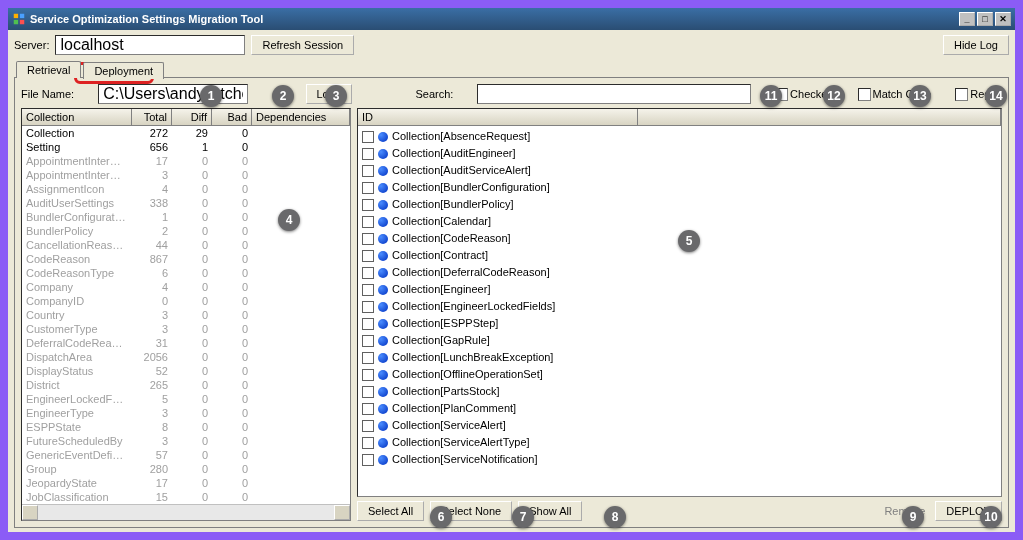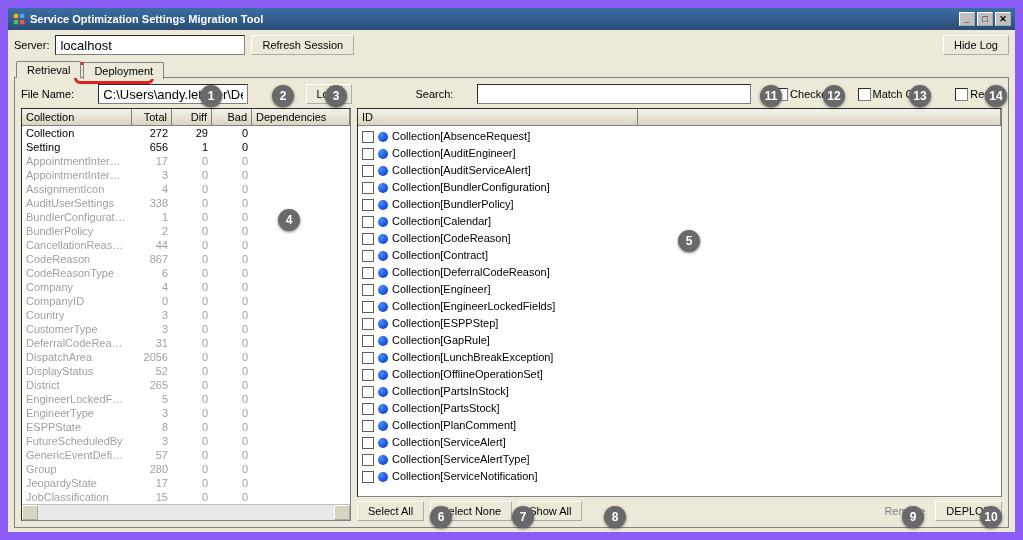--- a/index.html
+++ b/index.html
@@ -49,21 +49,21 @@
   position: relative;
 }
 .row { display: flex; align-items: center; gap: 6px; margin-bottom: 4px; }
 .lbl { white-space: nowrap; }
 .text-input {
   height: 20px;
   border: 1px inset #808080;
   background: #fff;
   padding: 0 4px;
   font-family: inherit;
-  font-size: 13px;
+  font-size: 16px;
 }
 .server-input { width: 190px; }
 .btn {
   height: 20px;
   border: 1px outset #fff;
   background: #ece9d8;
   padding: 0 10px;
   font-family: inherit;
   font-size: 11px;
   cursor: default;
@@ -545,25 +545,20 @@
                   <span>Collection[LunchBreakException]</span>
                 </div>
                 <div class="rrow">
                   <span class="chk2"></span>
                   <span class="dot"></span>
                   <span>Collection[OfflineOperationSet]</span>
                 </div>
                 <div class="rrow">
                   <span class="chk2"></span>
                   <span class="dot"></span>
-                  <span>Collection[PartsInStock]</span>
-                </div>
-                <div class="rrow">
-                  <span class="chk2"></span>
-                  <span class="dot"></span>
                   <span>Collection[PartsStock]</span>
                 </div>
                 <div class="rrow">
                   <span class="chk2"></span>
                   <span class="dot"></span>
                   <span>Collection[PlanComment]</span>
                 </div>
                 <div class="rrow">
                   <span class="chk2"></span>
                   <span class="dot"></span>

